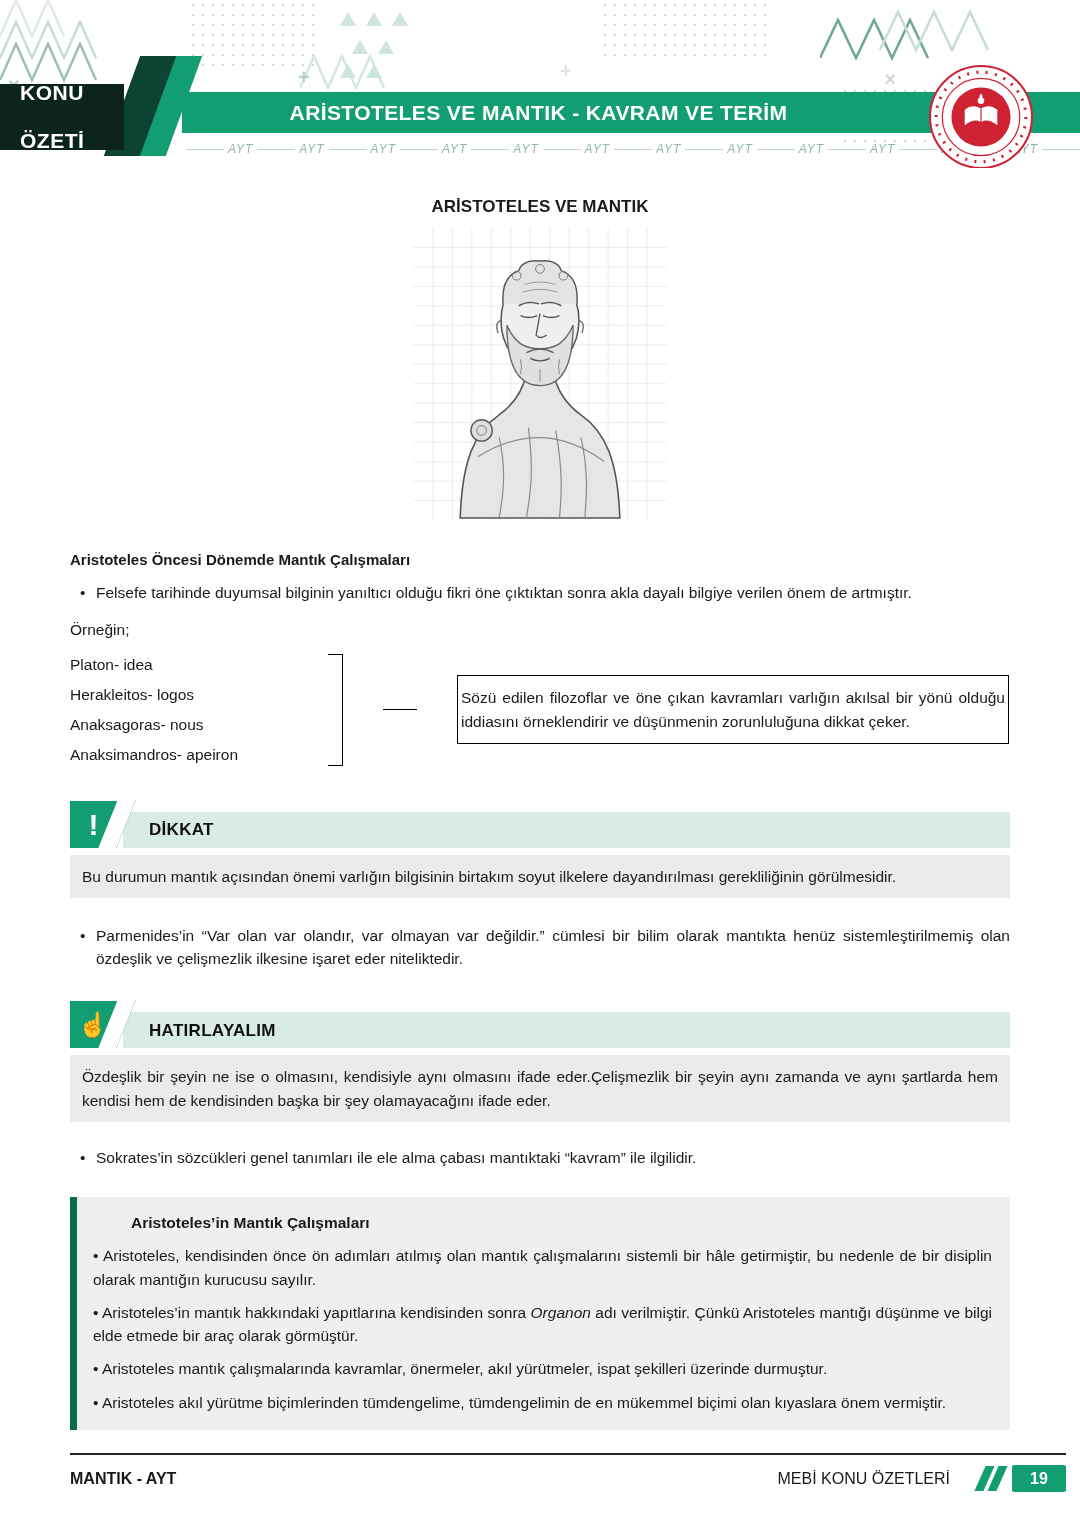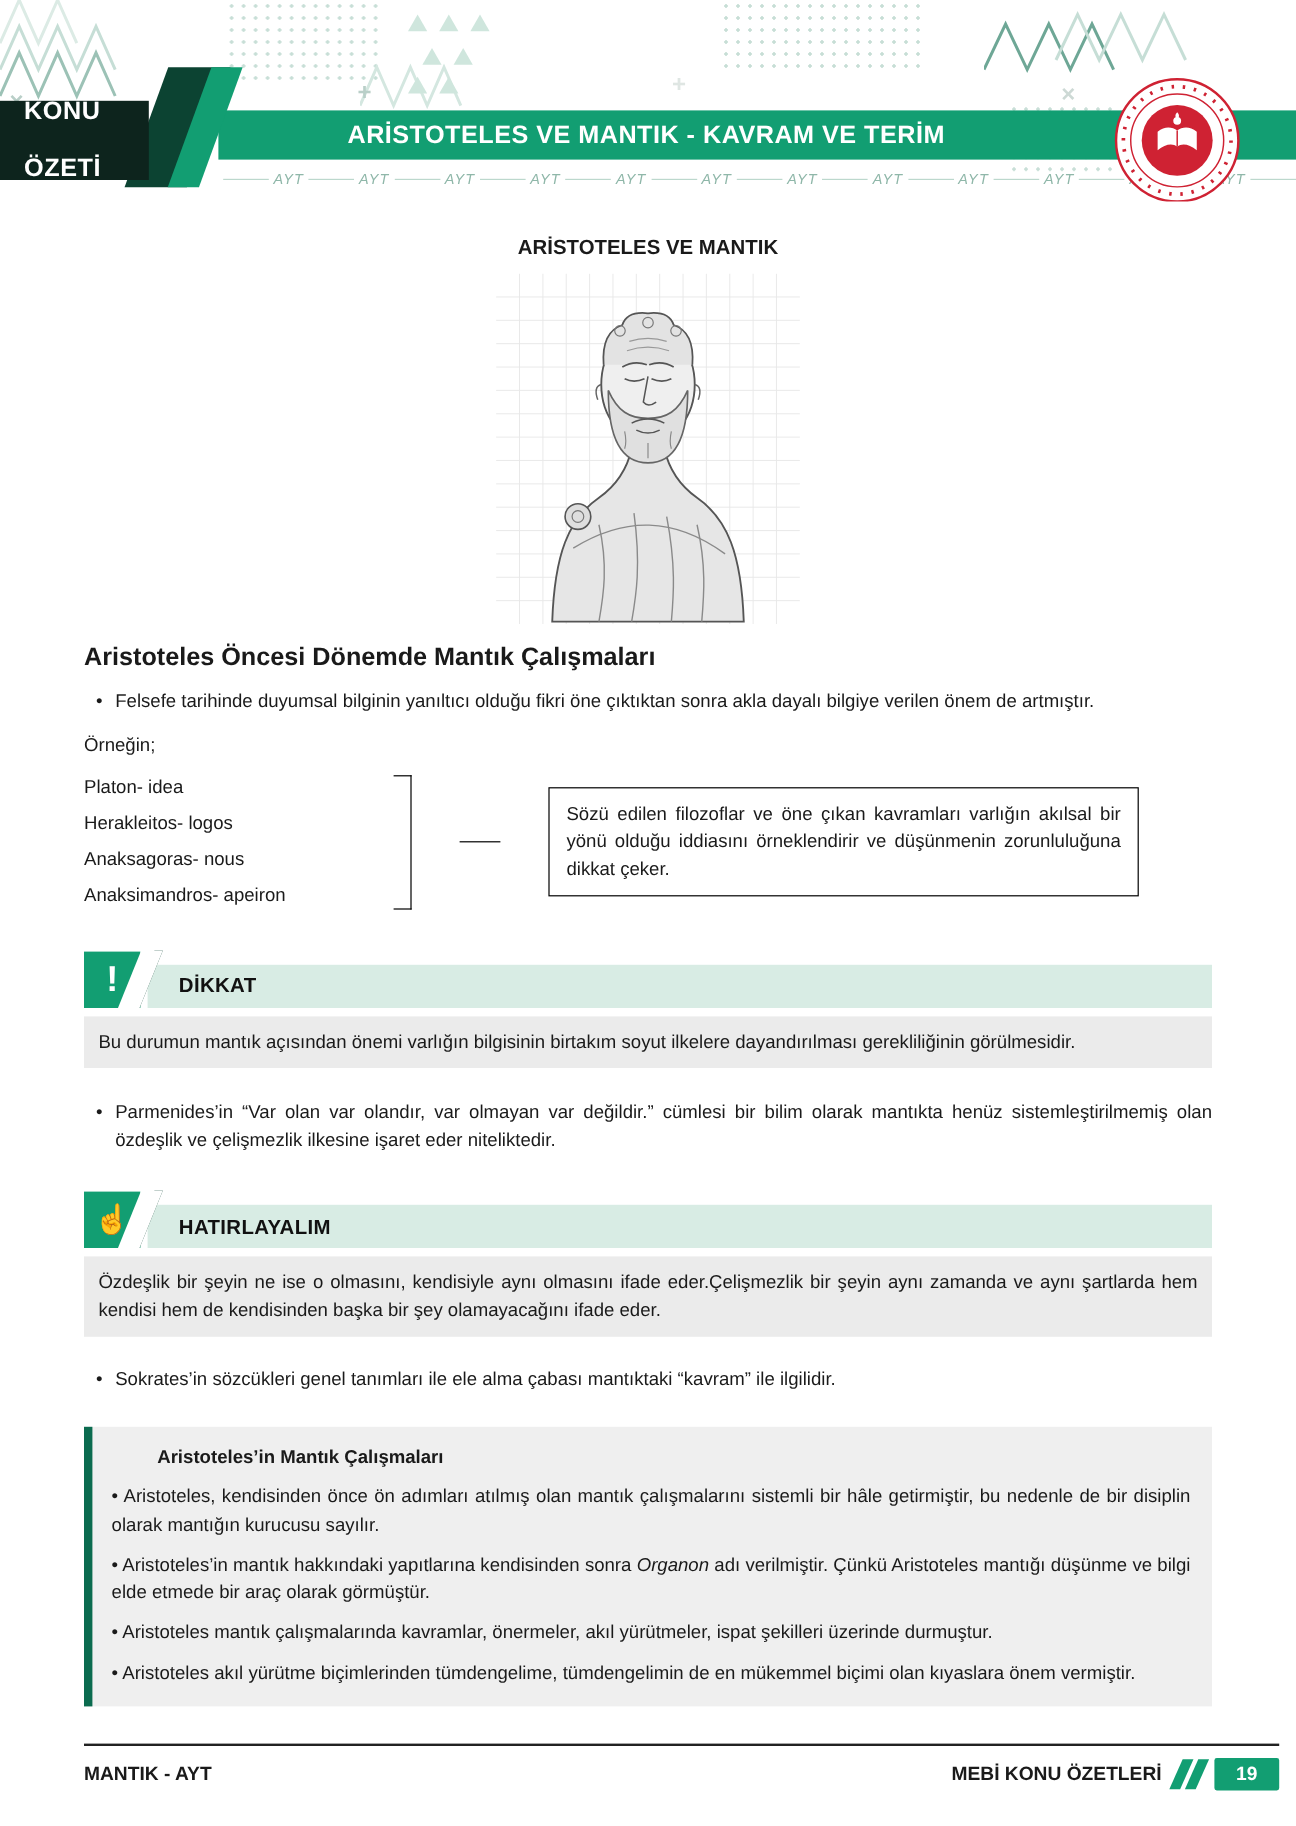--- a/index.html
+++ b/index.html
@@ -52,35 +52,35 @@
   .ayt-line { flex:1; height:1px; background:#bcd8cd; min-width:18px; }
   .ayt-label { margin:0 4px; font-size:12px; font-style:italic; color:#8fb7a9; letter-spacing:1px; }
   .logo { position:absolute; right:46px; top:64px; width:106px; height:106px; z-index:5; }
 
   
   .content { padding:0 70px; }
   .section-heading { text-align:center; font-size:17px; font-weight:bold; margin-top:26px; }
   .bust-wrap { text-align:center; margin:8px 0 10px; }
 
   .para { text-align:justify; margin-top:8px; }
-  .subhead { font-weight:bold; margin-top:12px; font-size:21px; }
+  .subhead { font-weight:bold; margin-top:29px; font-size:15px; }
   .bullet { position:relative; padding-left:26px; text-align:justify; margin-top:10px; }
   .bullet::before { content:"•"; position:absolute; left:10px; top:0; }
   .example-label { margin-top:14px; }
 
   .phil-row { display:flex; align-items:center; margin:8px 0 6px;gap:40px; }
   .phil-list { list-style:none; width:218px; }
   .phil-list li { height:30px; line-height:30px; }
   .bracket {
     width:15px; height:112px;
     border:1.6px solid #000; border-left:none;
   }
   .connector { width:34px; height:1.6px; background:#000; }
   .phil-box {
-    border:1.5px solid #000; width:492px; padding:10px 14px;
+    border:1.5px solid #000; width:552px; padding:10px 3px;
     text-align:justify;
   }
 
   .note-section { margin-top:30px; }
   .note-head { display:flex; align-items:flex-end; height:48px; }
   .note-icon {
     width:47px; height:47px; background:#129e72; color:#fff; flex:0 0 auto;
     display:flex; align-items:center; justify-content:center;
     font-size:30px; font-weight:bold; position:relative; z-index:2;
   }
@@ -103,21 +103,21 @@
   .italic { font-style:italic; }
 
   
   .footer {
     position:absolute; left:70px; right:14px; bottom:30px;
     border-top:2px solid #222; padding-top:10px;
     display:flex; justify-content:space-between; align-items:center;
   }
   .footer-left { font-weight:bold; font-size:16px; }
   .footer-right { display:flex; align-items:center; gap:6px; }
-  .footer-right-text { font-weight:bold; font-size:16px; margin-right:6px; }
+  .footer-right-text { font-weight:normal; font-size:16px; margin-right:24px; }
   .slash { width:9px; height:25px; background:#129e72; transform:skewX(-24deg); }
   .slash + .slash { margin-left:-2px; }
   .page-num {
     width:54px; height:27px; background:#129e72; color:#fff; border-radius:2px;
     font-weight:bold; font-size:16px; text-align:center; line-height:27px; margin-left:4px;
   }
 
   svg { display:inline-block; vertical-align:top; }
 </style>
 </head>

